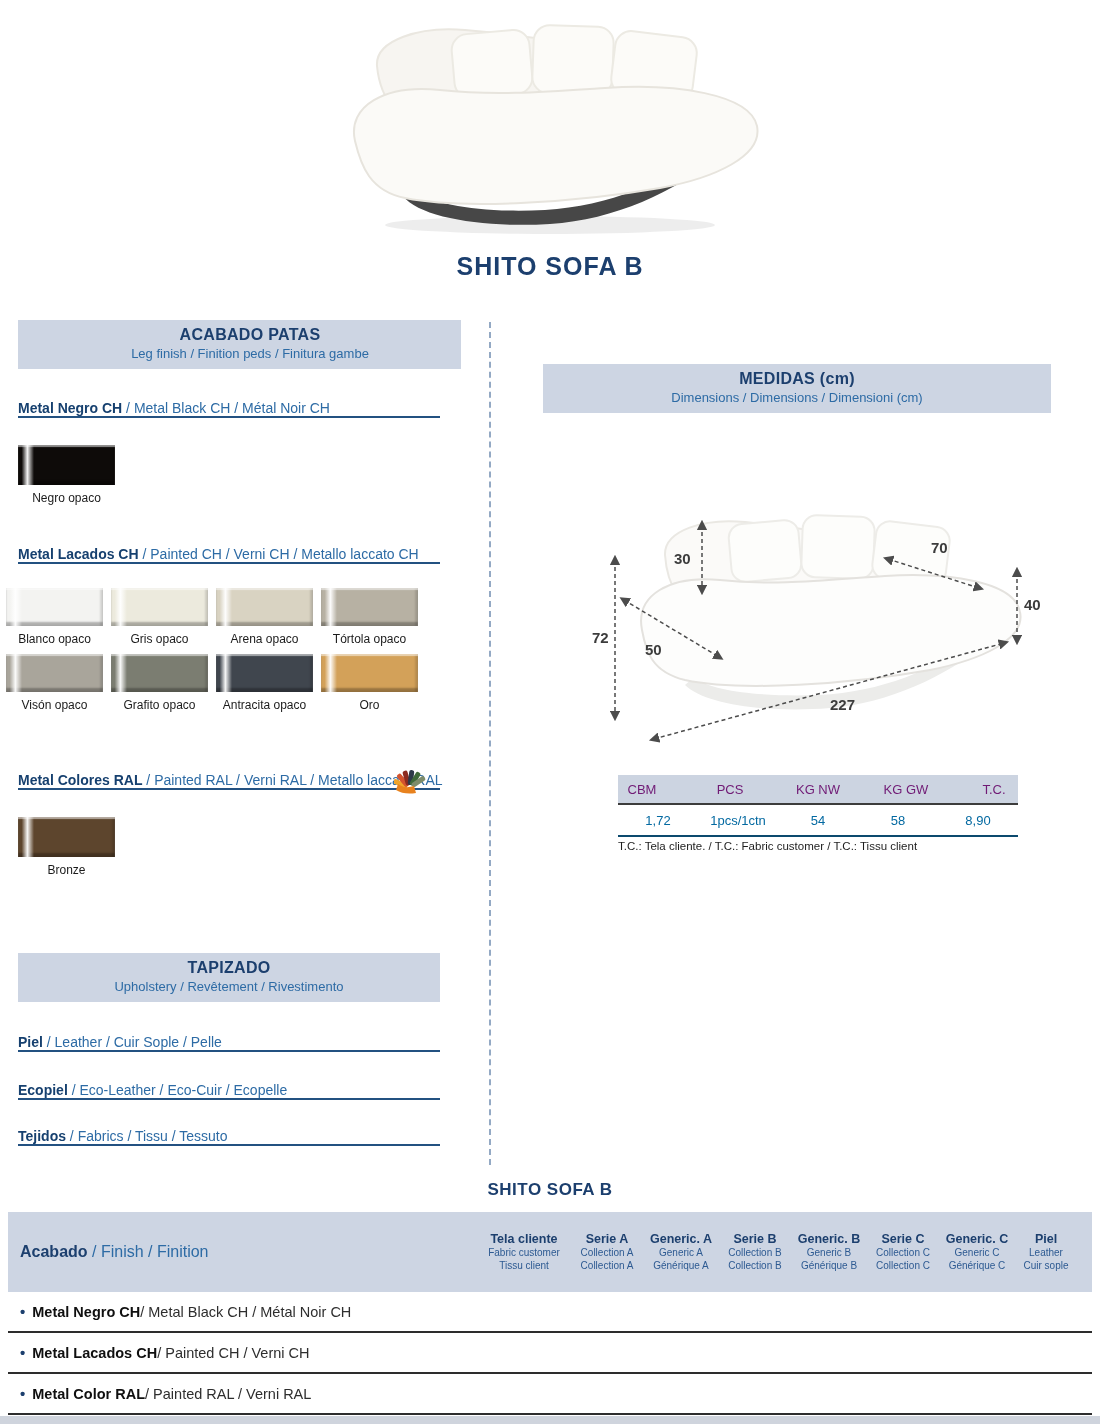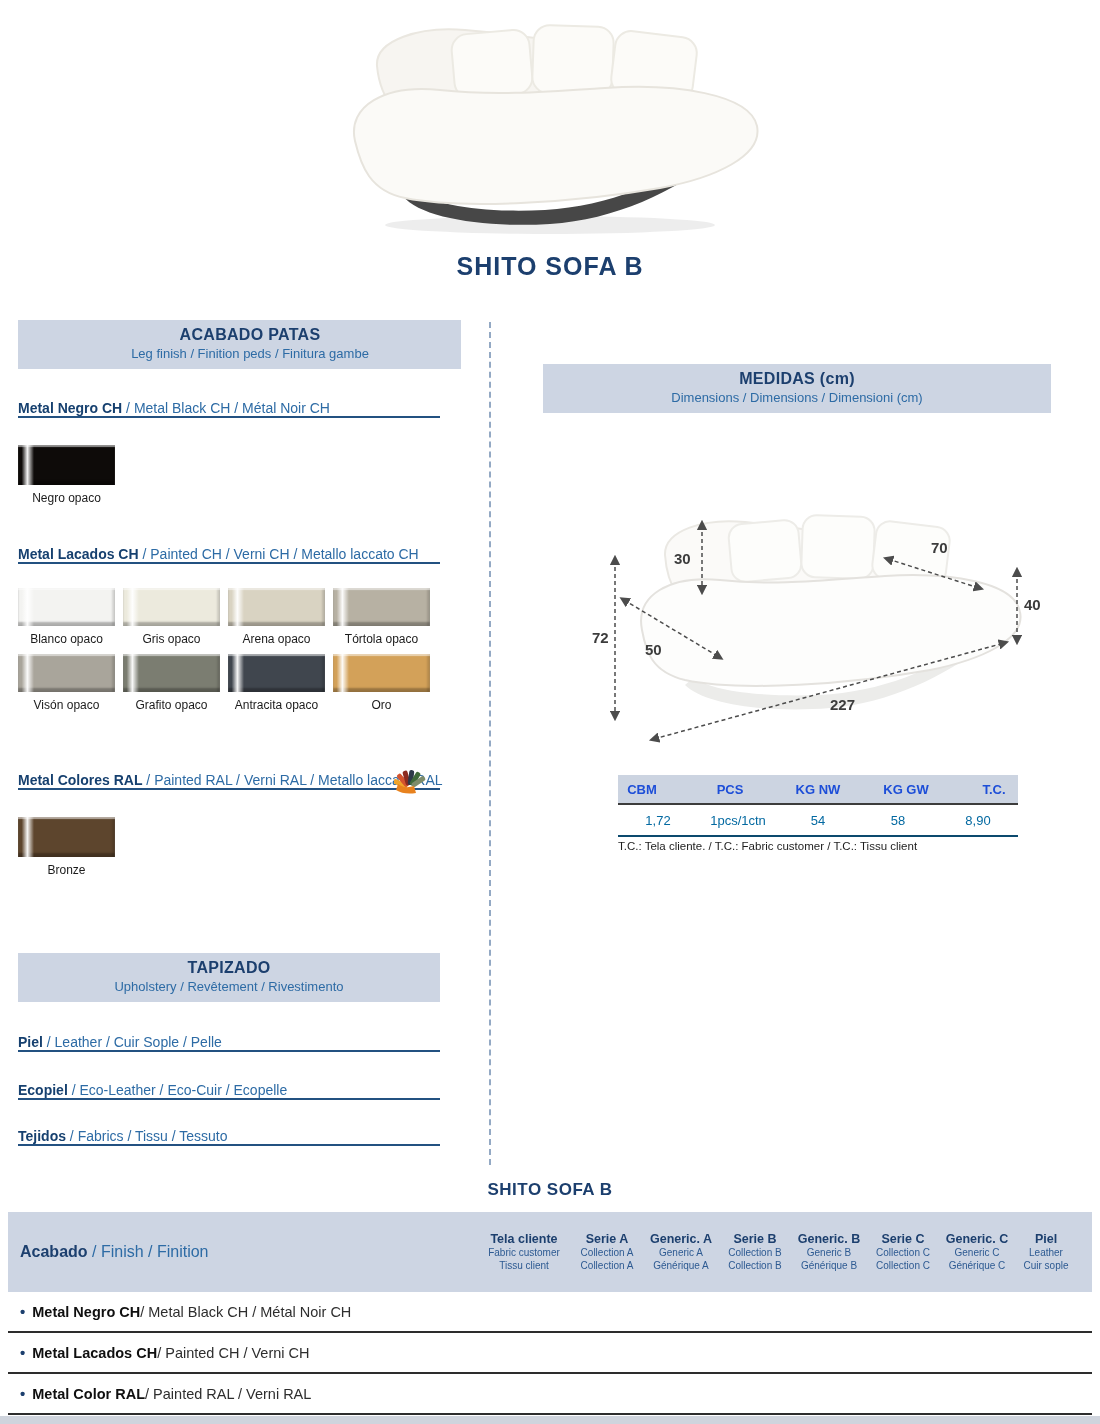--- a/index.html
+++ b/index.html
@@ -26,35 +26,35 @@
   
   .swatch{position:relative;width:97px;height:40px;
           box-shadow:inset 0 2px 1px rgba(255,255,255,.55),
                      inset 0 -4px 2px rgba(0,0,0,.28),
                      inset -3px 0 2px rgba(0,0,0,.12);}
   .swatch::before{content:"";position:absolute;left:4px;top:0;bottom:0;width:12px;
           background:linear-gradient(90deg,rgba(255,255,255,.05),
                      rgba(255,255,255,.95) 45%,rgba(255,255,255,0));}
   .swatch-cell{display:flex;flex-direction:column;align-items:center;}
   .swatch-label{font-size:12px;color:#1b1b1b;margin-top:6px;white-space:nowrap;}
-  .lacados-grid{position:absolute;left:18px;top:588px;display:grid;
+  .lacados-grid{position:absolute;left:6px;top:588px;display:grid;
           grid-template-columns:repeat(4,97px);column-gap:11px;row-gap:14px;gap:8px;}
   .lacados-grid .swatch{width:97px;height:38px;}
 
   .ral-icon{position:absolute;right:14px;bottom:-6px;width:32px;height:28px;}
 
   
   .divider{position:absolute;left:489px;top:322px;height:843px;width:0;
            border-left:2px dashed #93a9c4;}
 
   
   .dim-table{position:absolute;left:618px;top:775px;width:400px;font-size:13px;}
   .dim-row{display:flex;align-items:center;}
   .dim-head{background:#ccd4e1;height:28px;border-bottom:2px solid #3c3c3c;
-            color:#1d4ed8;font-weight:bold;gap:40px;}
+            color:#701a75;font-weight:normal;gap:40px;}
   .dim-vals{height:30px;border-bottom:2px solid #0c4a6e;color:#0369a1;}
   .dim-cell{flex:1;text-align:center;}
   .tc-note{position:absolute;left:618px;top:840px;font-size:11.5px;color:#1e1e1e;}
 
   
   .bottom-title{position:absolute;left:0;top:1180px;width:1100px;text-align:center;
                 font-size:17px;font-weight:bold;color:#1c3f6e;letter-spacing:.5px;}
   .finish-band{position:absolute;left:8px;top:1212px;width:1084px;height:80px;
                background:#cdd5e3;display:flex;align-items:center;}
   .finish-band .row-head{flex:1;padding-left:12px;font-size:16px;white-space:nowrap;}

